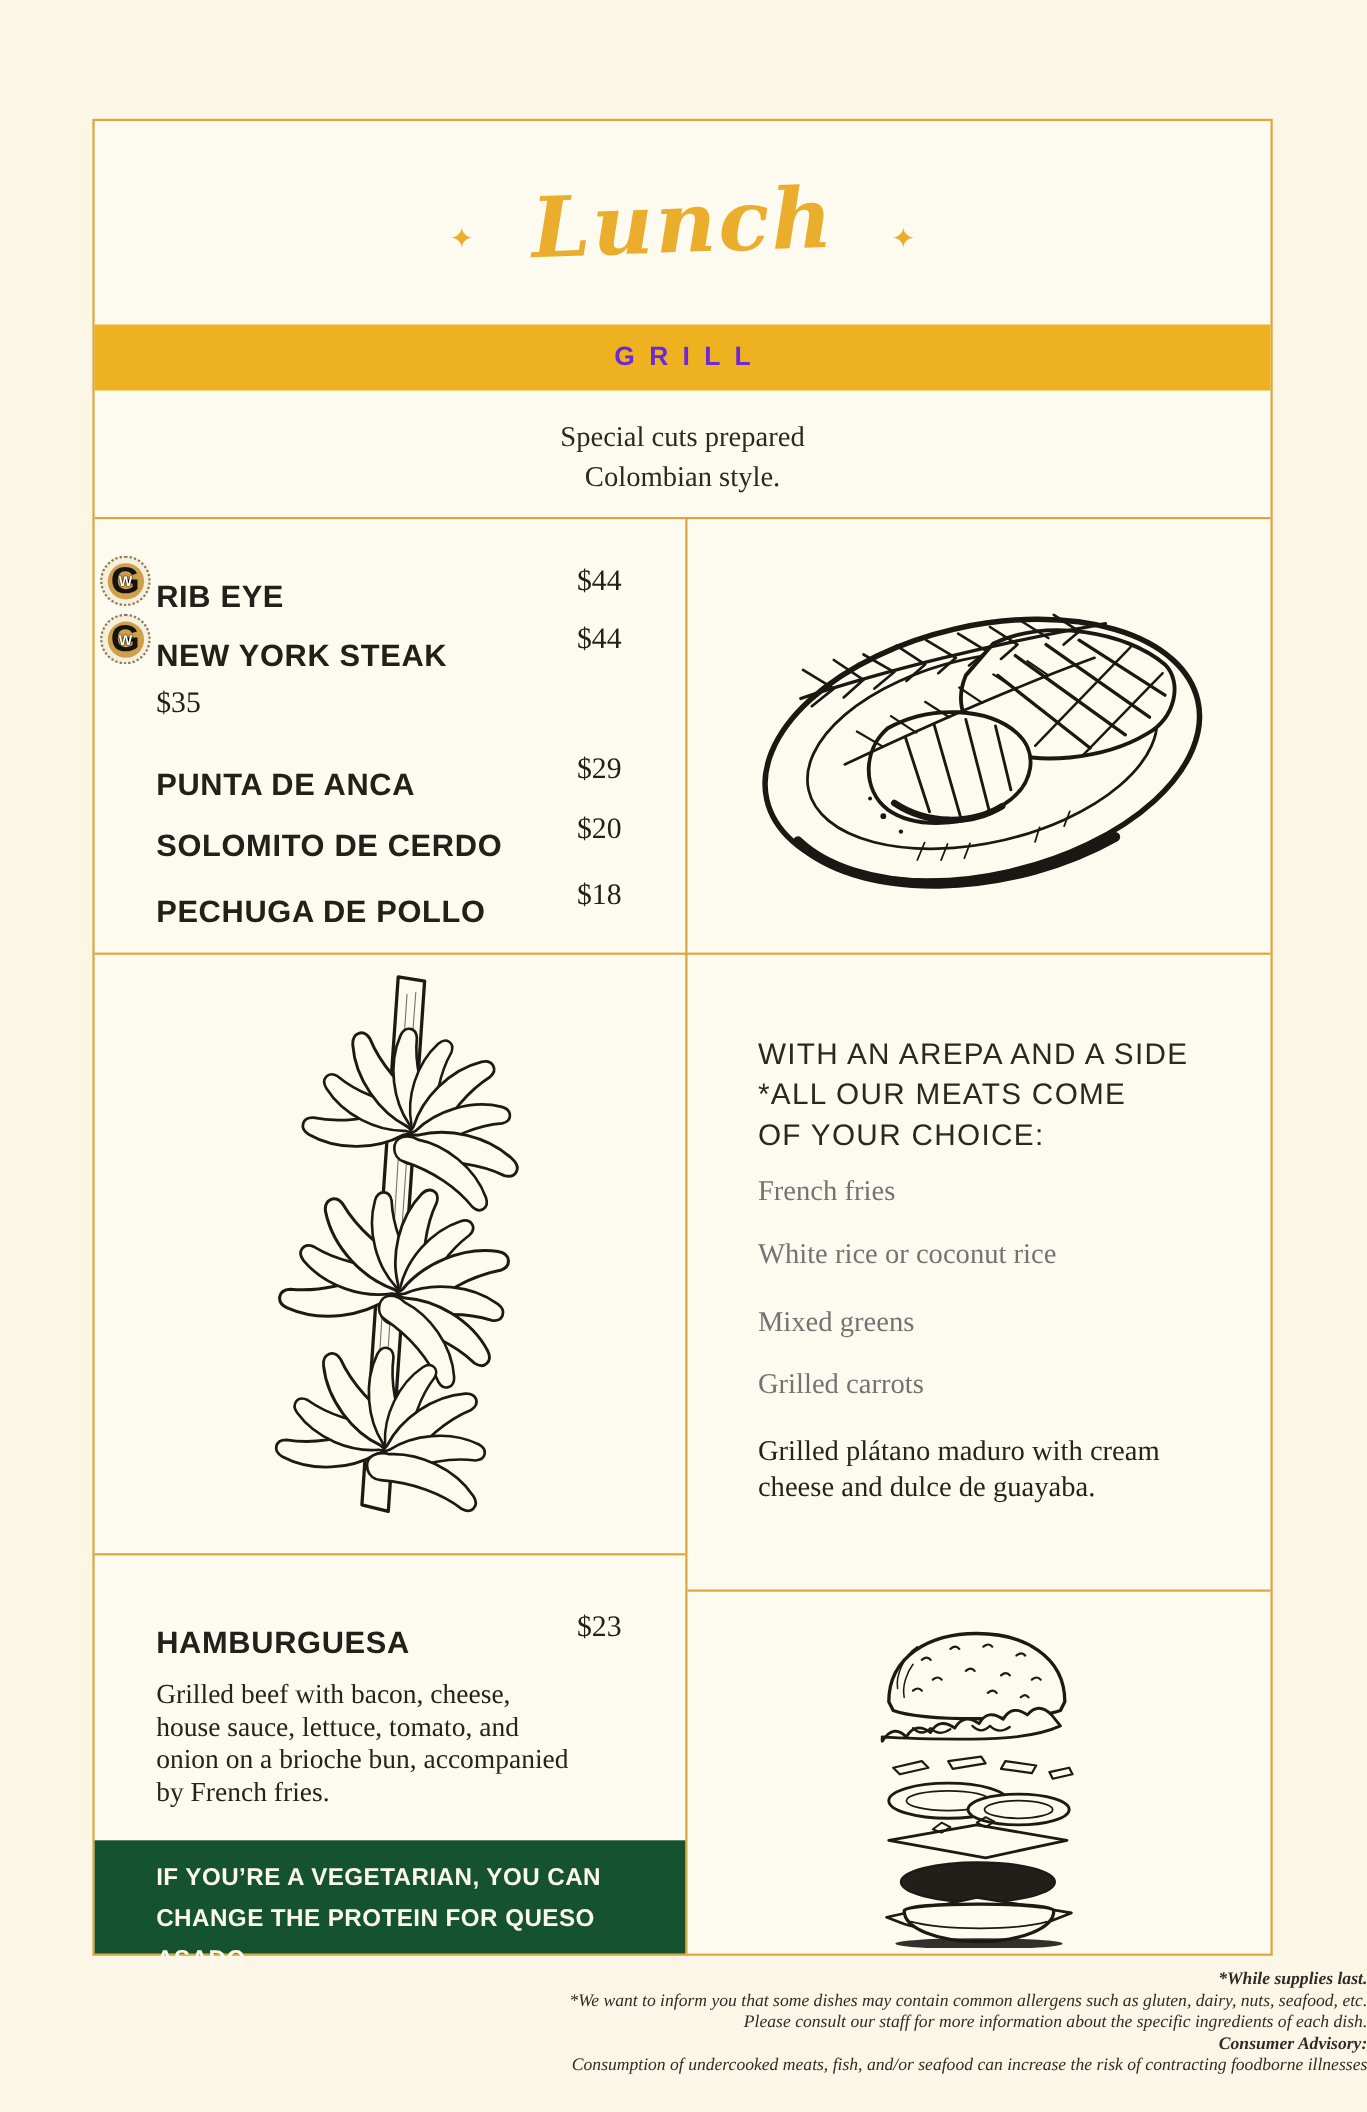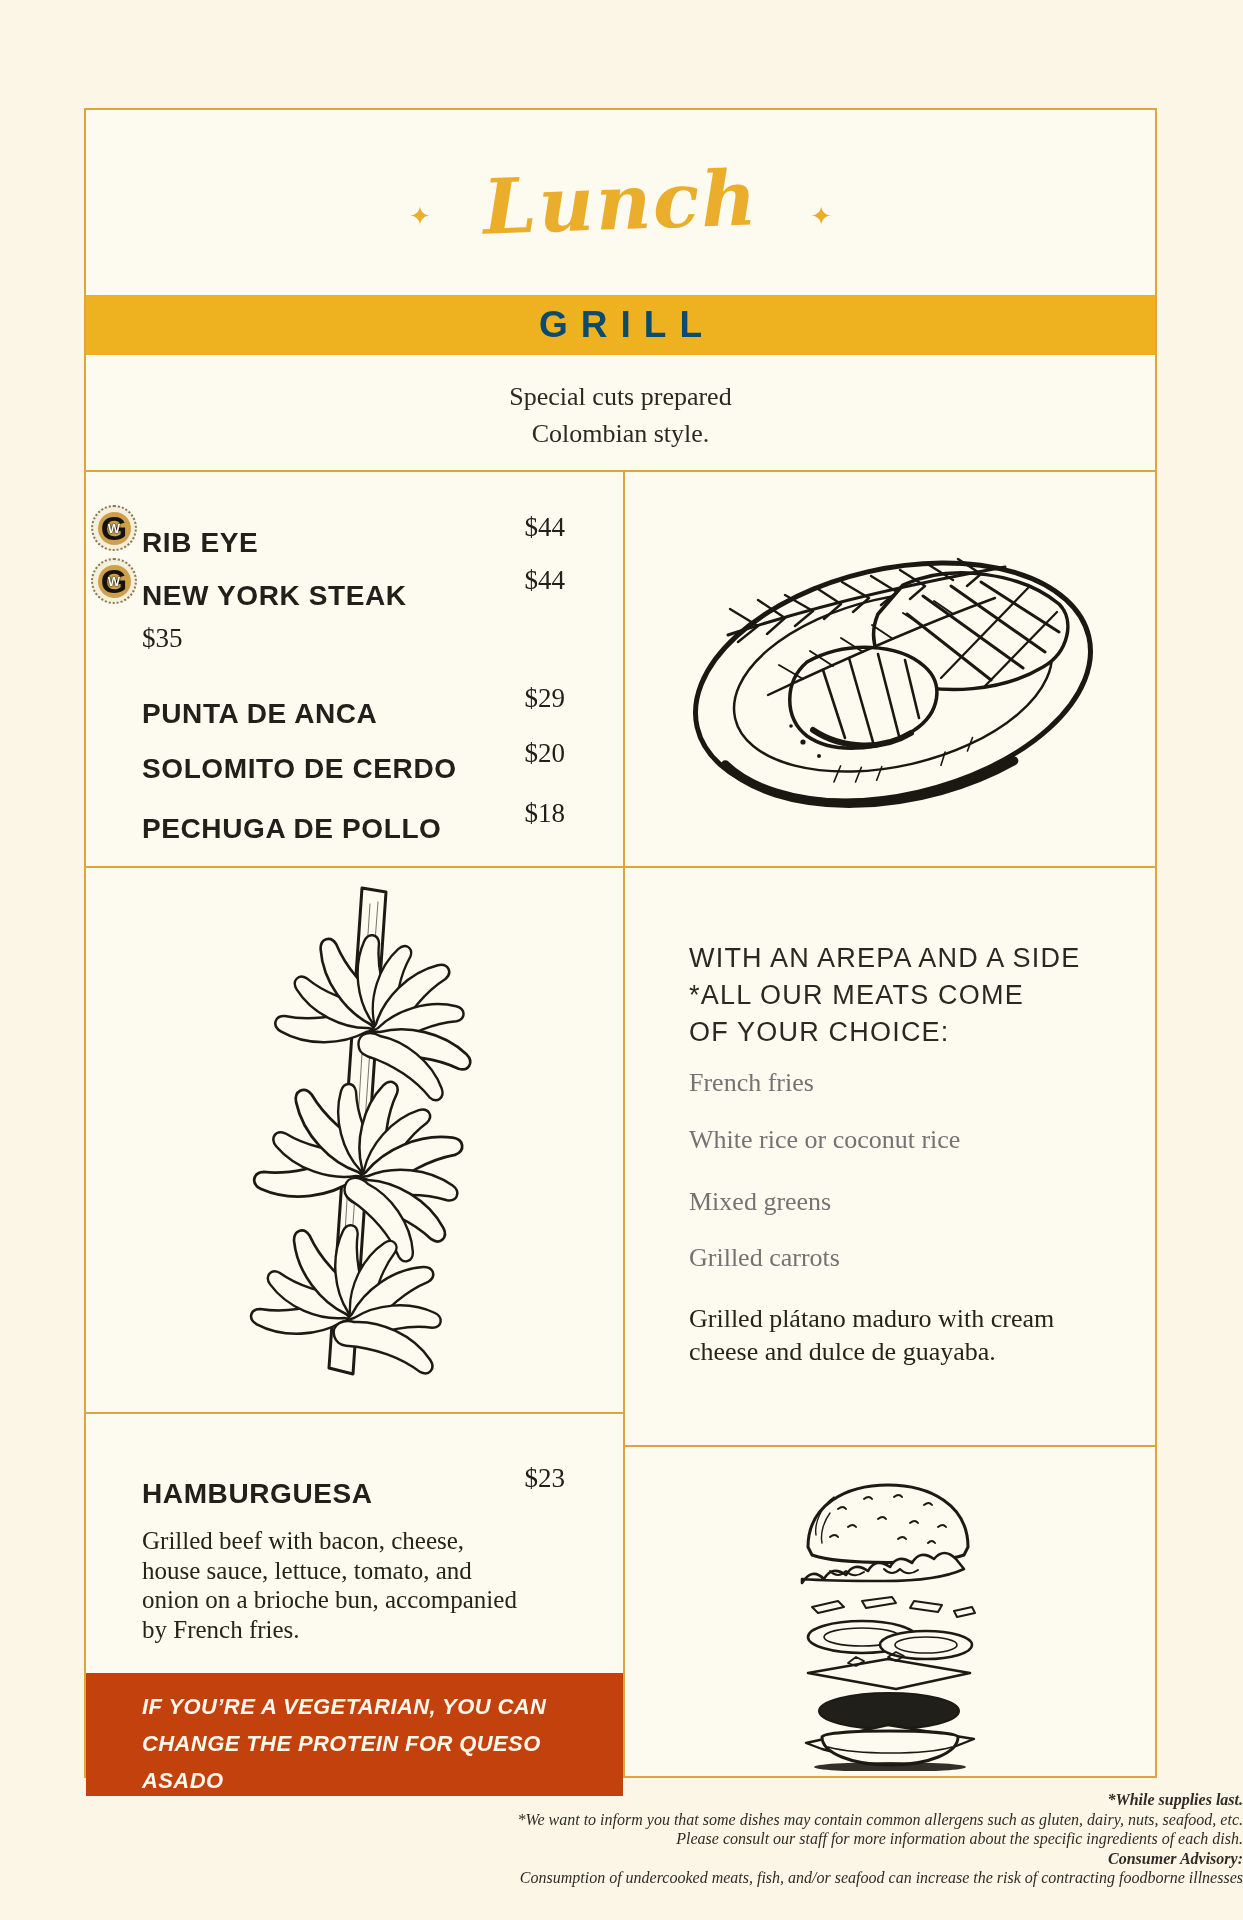--- a/index.html
+++ b/index.html
@@ -15,36 +15,36 @@
   }
   
   .lunch-header{position:absolute;left:0;top:0;width:100%;height:185px;
     display:flex;align-items:center;justify-content:center;}
   .lunch-script{font-family:"DejaVu Serif",serif;font-style:italic;font-weight:700;
     font-size:76px;color:#EBAD2C;letter-spacing:2px;transform:rotate(-2deg);}
   .sparkle{color:#EBAD2C;font-size:26px;margin:0 52px;transform:translateY(14px);}
   
   .grill-banner{position:absolute;left:0;top:185px;width:100%;height:60px;background:#EEB221;
     display:flex;align-items:center;justify-content:center;}
-  .grill-banner span{color:#0c4a6e;font-weight:700;font-size:37px;letter-spacing:13px;
+  .grill-banner span{color:#6d28d9;font-weight:700;font-size:24px;letter-spacing:13px;
     text-indent:13px;}
   .subtitle{position:absolute;left:0;top:268px;width:100%;text-align:center;
     font-family:"Liberation Serif",serif;font-size:26px;line-height:37px;color:#2B2922;}
   
   .hline{position:absolute;height:2px;background:#DDA63C;}
   .vline{position:absolute;width:2px;background:#DDA63C;}
   
   .cell{position:absolute;}
   .cellA{left:0;top:362px;width:537px;height:394px;}
   .cellB{left:539px;top:362px;width:530px;height:394px;}
   .cellC{left:0;top:758px;width:537px;height:544px;}
   .cellD{left:539px;top:758px;width:530px;height:577px;}
   .cellE{left:0;top:1304px;width:537px;height:259px;}
-  .veg-box{position:absolute;left:0;top:1563px;width:537px;height:123px;background:#c2410c;
-    box-sizing:border-box;padding:15px 20px 0 56px;font-style:italic;}
+  .veg-box{position:absolute;left:0;top:1563px;width:537px;height:103px;background:#14532d;
+    box-sizing:border-box;padding:15px 20px 0 56px;}
   .veg-box div{color:#FCF8EC;font-weight:700;font-size:22px;line-height:37px;letter-spacing:.4px;}
   .cellG{left:539px;top:1335px;width:530px;height:331px;}
   
   .mrow{position:absolute;left:0;width:537px;height:46px;display:flex;align-items:center;
     padding:0 58px 0 56px;box-sizing:border-box;}
   .item-name{font-weight:700;font-size:28px;letter-spacing:.6px;color:#21201B;flex:1;margin-top:32px;}
   .item-price{font-family:"Liberation Serif",serif;font-size:27px;color:#21201B;}
   .badge{position:absolute;left:5px;top:0;width:46px;height:46px;border-radius:50%;
     background:#F6EFDB;border:2px dotted #857853;box-sizing:border-box;
     display:flex;align-items:center;justify-content:center;}

